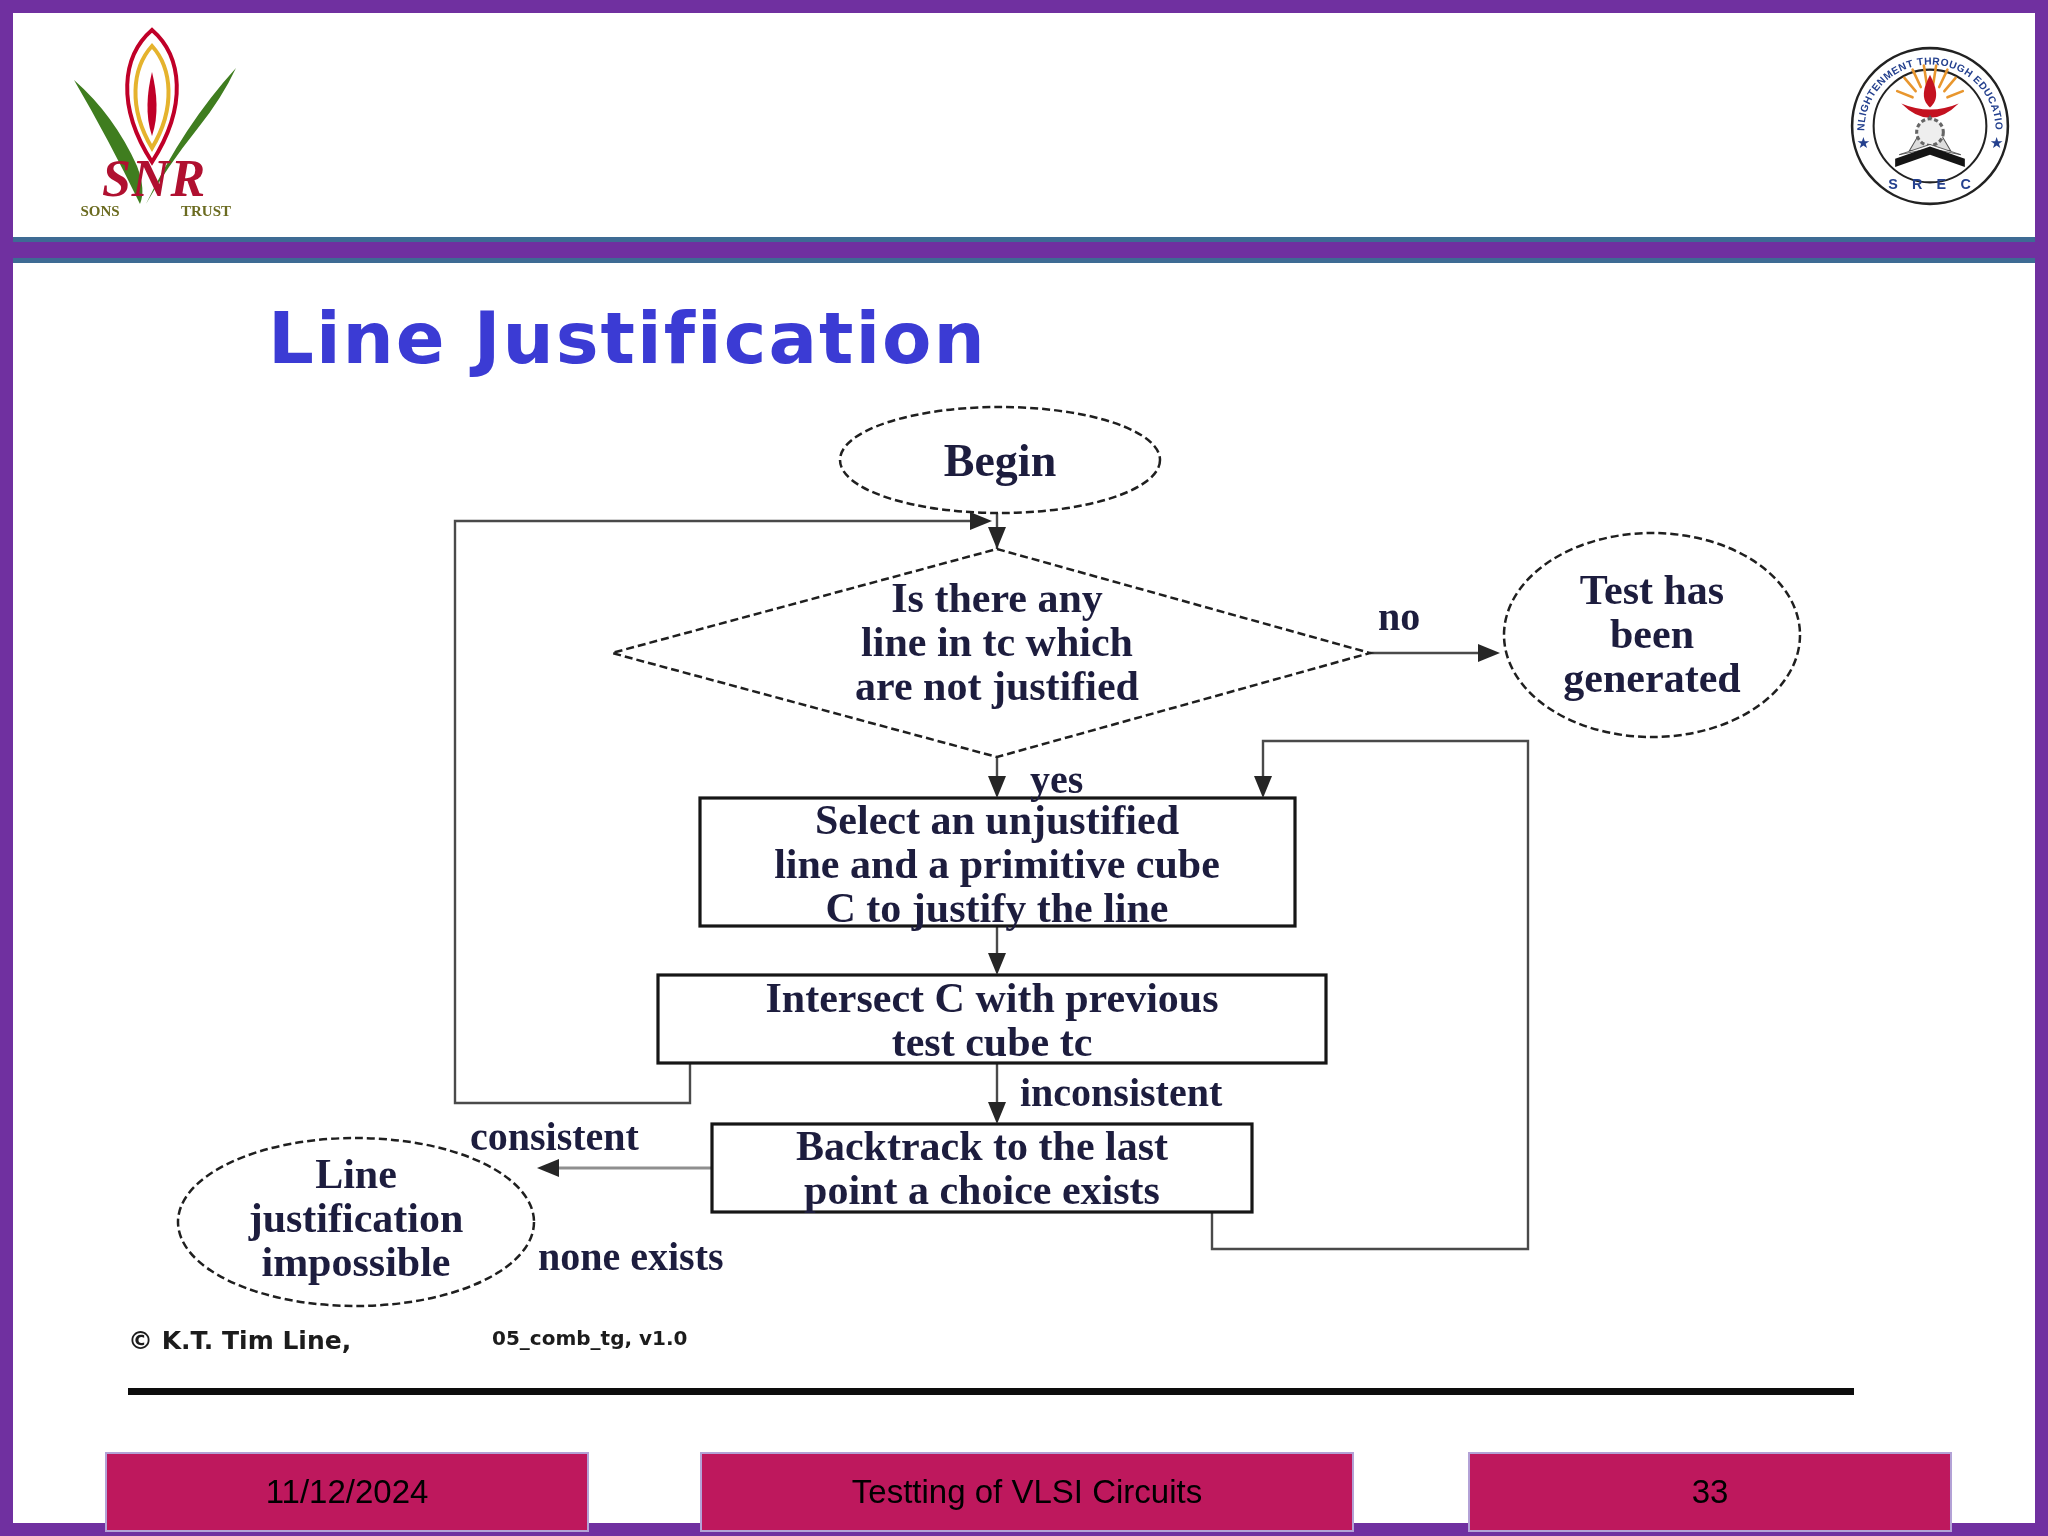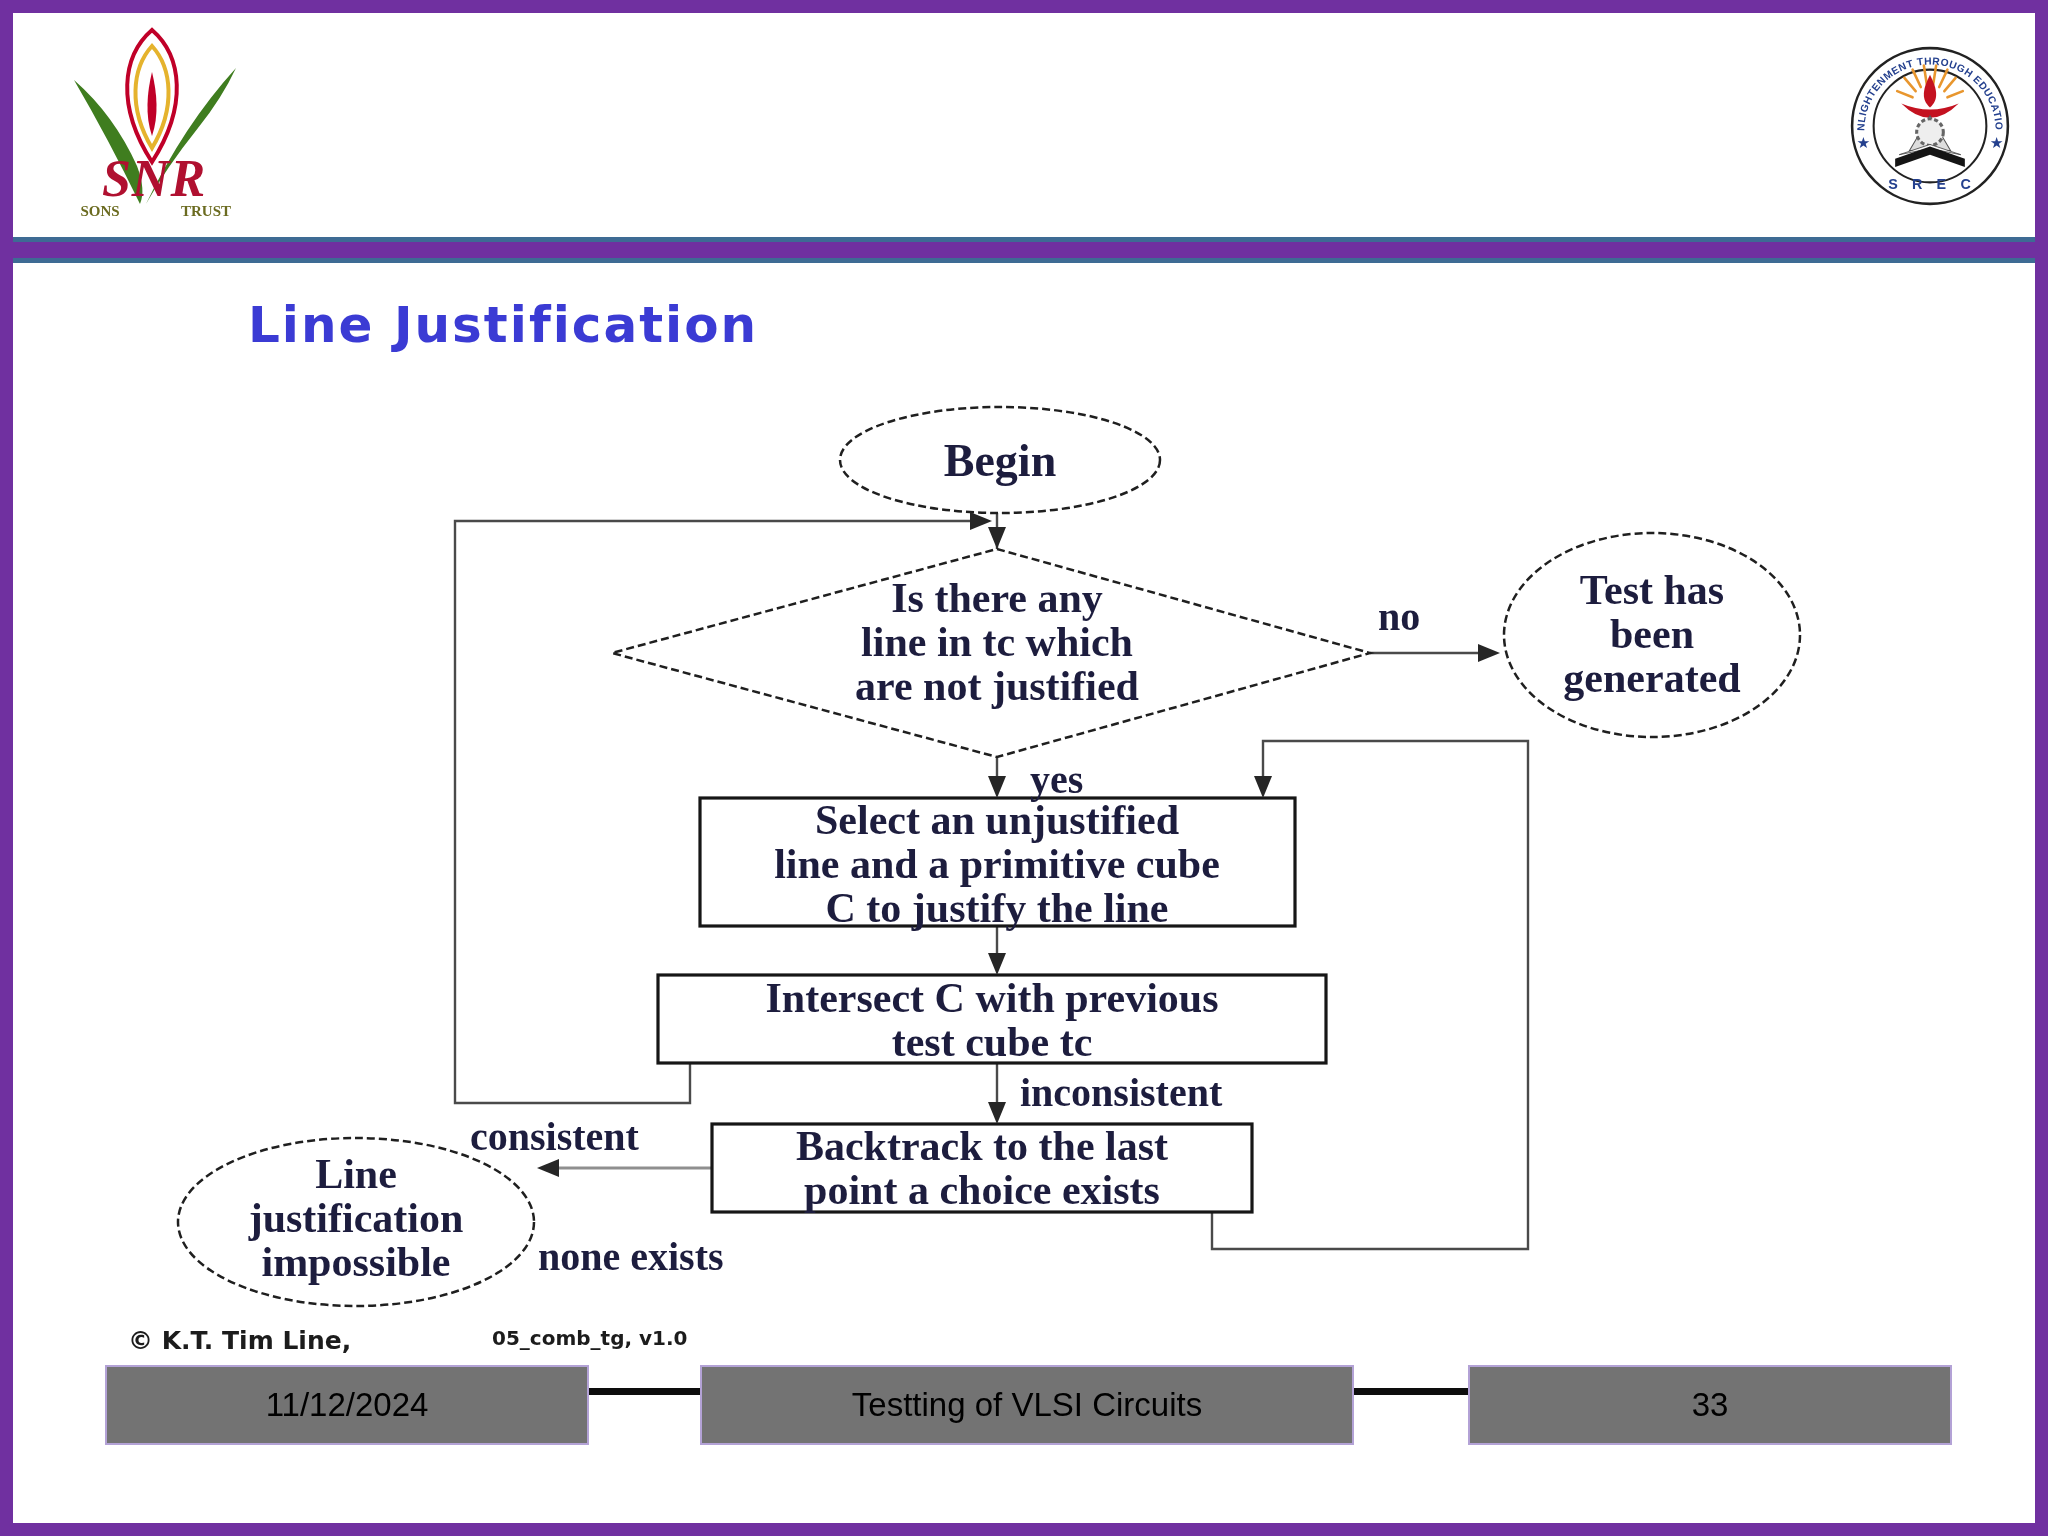--- a/index.html
+++ b/index.html
@@ -1,40 +1,40 @@
 <!DOCTYPE html>
 <html style="--border: #7030a0; --divider: #3e6b94; --title_text: #3b3bd4; --flow_text: #1d1d3e; --snr_red: #b01030; --srec_blue: #24408e;"><head>
 <meta charset="utf-8">
 <style>
   html,body{margin:0;padding:0;background:#fff;}
   .slide{position:relative;width:2048px;height:1536px;background:var(--border,#7030a0);overflow:hidden;
          font-family:"Liberation Sans",sans-serif;}
   .inner{position:absolute;left:13px;top:13px;right:13px;bottom:13px;background:#ffffff;}
   .divider{position:absolute;left:13px;right:13px;top:237px;height:16px;background:var(--border,#7030a0);
            border-top:5px solid var(--divider,#3e6b94);border-bottom:5px solid var(--divider,#3e6b94);}
-  .page-title{position:absolute;left:248px;top:296px;font-family:"DejaVu Sans",sans-serif;
-              font-weight:700;font-size:50px;letter-spacing:2px;color:var(--title_text,#3b3bd4);}
+  .page-title{position:absolute;left:268px;top:296px;font-family:"DejaVu Sans",sans-serif;
+              font-weight:700;font-size:72px;letter-spacing:2px;color:var(--title_text,#3b3bd4);}
   .overlay{position:absolute;left:0;top:0;width:2048px;height:1536px;}
   .logo{position:absolute;}
   
   .flow-shape{fill:#ffffff;stroke:#1f1f1f;stroke-width:2.5;stroke-dasharray:8 4;}
   .flow-box{fill:#ffffff;stroke:#161616;stroke-width:3.2;}
   .conn{stroke:#4a4a4a;stroke-width:2.4;fill:none;}
   .conn-gray{stroke:#8f8f8f;stroke-width:3;fill:none;}
   .arrh{fill:#262626;stroke:none;}
   text.ft{fill:var(--flow_text,#1d1d3e);font-family:"Liberation Serif",serif;font-weight:600;text-anchor:middle;}
   text.lbl{fill:var(--flow_text,#1d1d3e);font-family:"Liberation Serif",serif;font-weight:700;text-anchor:start;}
   
   .footer-credit{position:absolute;left:128px;top:1326px;font-size:25px;font-weight:600;color:#1c1c1c;
                  font-family:"DejaVu Sans",sans-serif;}
   .footer-file{position:absolute;left:492px;top:1326px;font-size:20px;font-weight:600;color:#1c1c1c;
                font-family:"DejaVu Sans",sans-serif;}
   .footer-rule{position:absolute;left:128px;top:1388px;width:1726px;height:7px;background:#0d0d0d;}
   
-  .cell{position:absolute;top:1365px;height:76px;background:#737373;border:2px solid #b3a2d6;
+  .cell{position:absolute;top:1452px;height:76px;background:#be185d;border:2px solid #b3a2d6;
         display:flex;align-items:center;justify-content:center;font-size:33px;color:#000;
         font-family:"Liberation Sans",sans-serif;}
   .cell-date{left:105px;width:480px;}
   .cell-course{left:700px;width:650px;}
   .cell-page{left:1468px;width:480px;}
   
   .snr-name{fill:var(--snr_red,#b01030);font-family:"Liberation Serif",serif;font-style:italic;
             font-weight:700;font-size:52px;text-anchor:middle;letter-spacing:1px;}
   .snr-sub{fill:#6b6b20;font-family:"Liberation Serif",serif;font-weight:700;font-size:15px;text-anchor:middle;}
   .srec-motto{fill:var(--srec_blue,#24408e);font-family:"Liberation Sans",sans-serif;font-weight:700;font-size:10px;letter-spacing:0.5px;}

